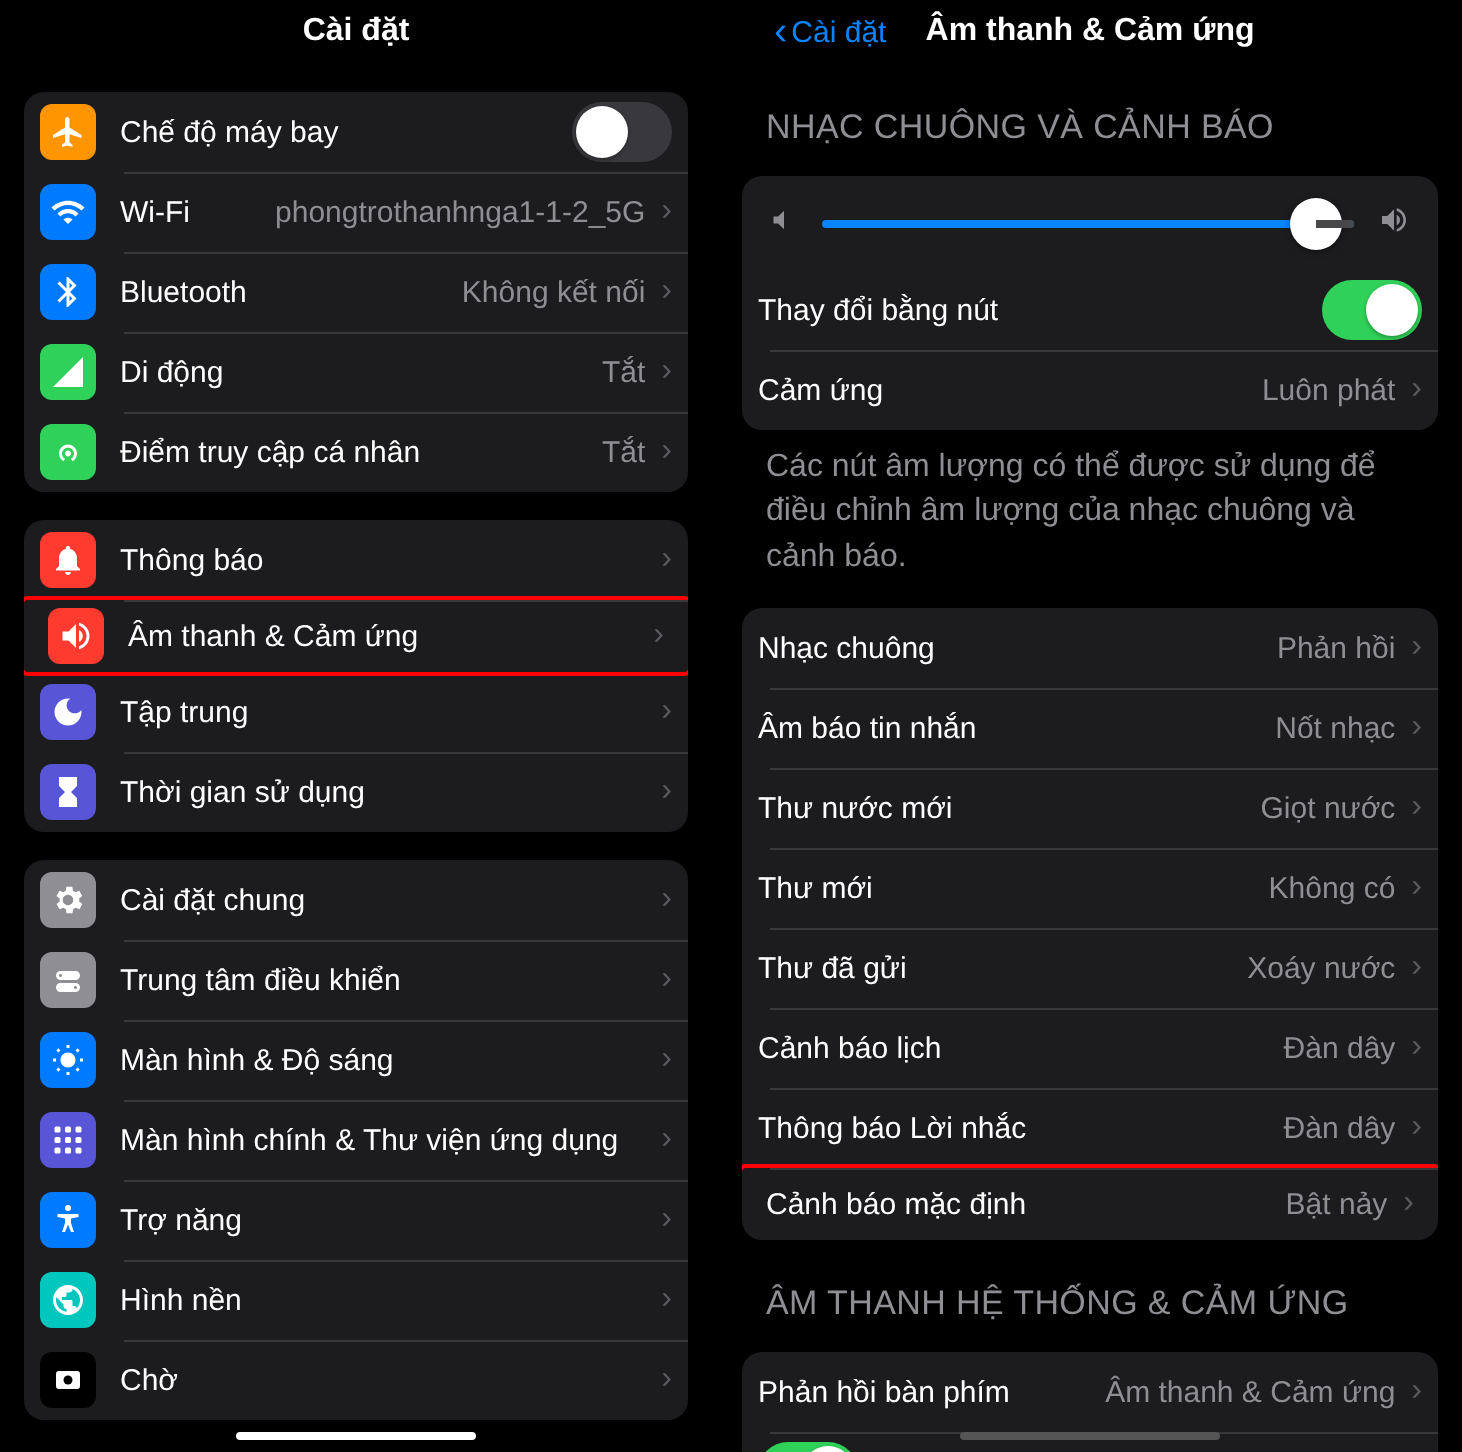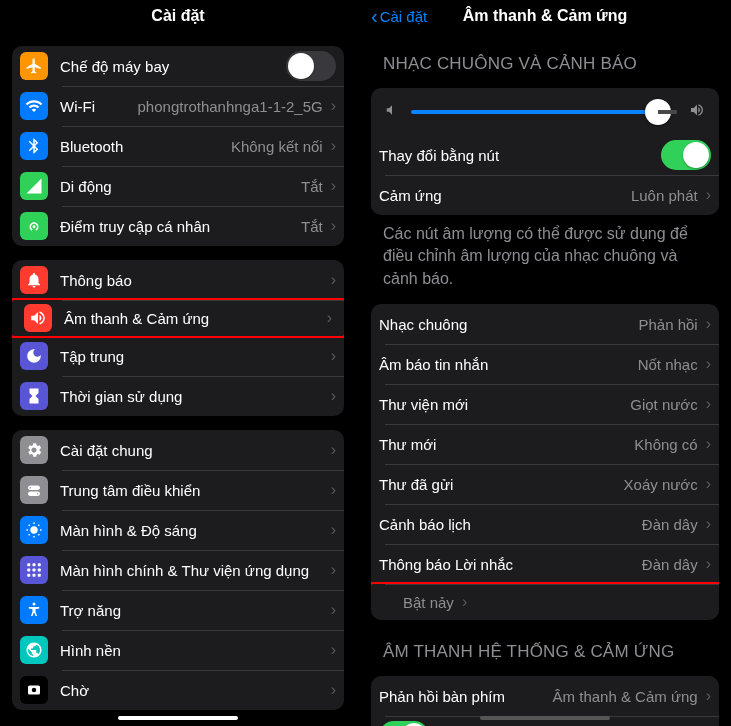--- a/index.html
+++ b/index.html
@@ -17,21 +17,21 @@
     position: relative;
     overflow: hidden;
   }
   .phone-left { width: 356px; margin-right: 3px; }
   .phone-right { width: 372px; }
 
   .header {
     display: flex;
     align-items: center;
     height: 32px;
-    padding: 0 12px;
+    padding: 0 28px;
     position: relative;
   }
   .header-title {
     color: #fff;
     font-size: 16px;
     font-weight: 600;
     position: absolute;
     left: 50%;
     transform: translateX(-50%);
     white-space: nowrap;
@@ -422,21 +422,21 @@
         <div class="label">Nhạc chuông</div>
         <div class="value">Phản hồi</div>
         <div class="chevron">›</div>
       </div>
       <div class="row no-icon">
         <div class="label">Âm báo tin nhắn</div>
         <div class="value">Nốt nhạc</div>
         <div class="chevron">›</div>
       </div>
       <div class="row no-icon">
-        <div class="label">Thư viện mới</div>
+        <div class="label">Thư nước mới</div>
         <div class="value">Giọt nước</div>
         <div class="chevron">›</div>
       </div>
       <div class="row no-icon">
         <div class="label">Thư mới</div>
         <div class="value">Không có</div>
         <div class="chevron">›</div>
       </div>
       <div class="row no-icon">
         <div class="label">Thư đã gửi</div>
@@ -447,20 +447,21 @@
         <div class="label">Cảnh báo lịch</div>
         <div class="value">Đàn dây</div>
         <div class="chevron">›</div>
       </div>
       <div class="row no-icon">
         <div class="label">Thông báo Lời nhắc</div>
         <div class="value">Đàn dây</div>
         <div class="chevron">›</div>
       </div>
       <div class="row no-icon highlight">
+        <div class="label">Cảnh báo mặc định</div>
         <div class="value">Bật nảy</div>
         <div class="chevron">›</div>
       </div>
     </div>
 
   <div class="group-header">ÂM THANH HỆ THỐNG &amp; CẢM ỨNG</div>
   <div class="group" id="rs3">
       <div class="row no-icon">
         <div class="label">Phản hồi bàn phím</div>
         <div class="value">Âm thanh &amp; Cảm ứng</div>

